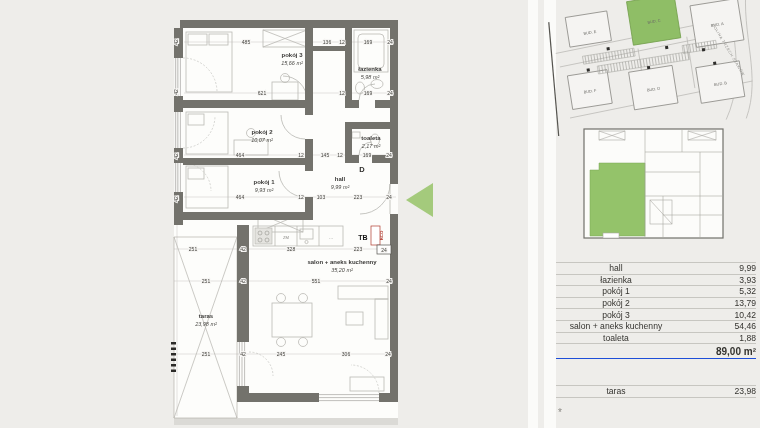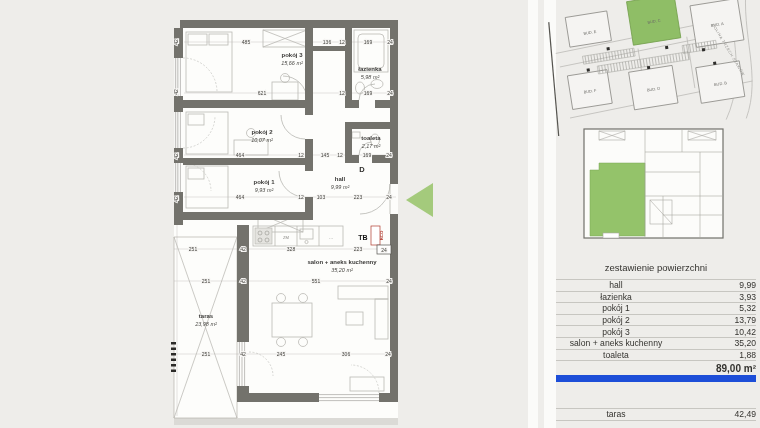--- a/index.html
+++ b/index.html
@@ -30,21 +30,21 @@
   .kp{fill:none;stroke:#a9a8a3;stroke-width:.6;}
   .bld{fill:#f5f4f2;stroke:#8d8c87;stroke-width:.8;}
   .road{fill:none;stroke:#b8b7b2;stroke-width:.7;}
   
   .areas{position:absolute;left:556px;top:262px;width:200px;color:#34332f;}
   .areas-title{text-align:center;font-size:9.5px;margin:0 0 6px 0;}
   .trow{display:flex;align-items:center;height:10.6px;border-top:1px solid #c7c6c1;font-size:8.6px;}
   .rows-wrap{border-bottom:1px solid #c7c6c1;}
   .c1{width:60%;text-align:center;}
   .c2{width:40%;text-align:right;}
-  .trow.total{border-top:none;border-bottom:7px solid #1d4ed8;height:14px;}
+  .trow.total{border-top:none;border-bottom:1px solid #1d4ed8;height:14px;}
   .trow.total .c2{font-weight:bold;font-size:10px;}
   .trow.taras-row{margin-top:26px;border-bottom:1px solid #c7c6c1;}
   .footnote{margin-top:9px;margin-left:2px;font-size:10px;color:#8b8a85;}
 </style>
 </head>
 <body>
 
 <div class="stage">
   <div class="stripe s1"></div>
   <div class="stripe s2"></div>
@@ -344,21 +344,20 @@
           <line x1="625" y1="131" x2="599" y2="140"></line>
         <rect x="688" y="131" width="28" height="9"></rect>
         <line x1="688" y1="131" x2="716" y2="140"></line>
           <line x1="716" y1="131" x2="688" y2="140"></line>
         <rect x="603" y="233" width="16" height="5" fill="#fff"></rect>
       </g>
     </g>
   </svg>
 
   <div class="areas">
-    <div class="areas-title">zestawienie powierzchni</div>
     <div class="rows-wrap">
         <div class="trow">
           <span class="c1">hall</span>
           <span class="c2">9,99</span>
         </div>
         <div class="trow">
           <span class="c1">łazienka</span>
           <span class="c2">3,93</span>
         </div>
         <div class="trow">
@@ -368,30 +367,30 @@
         <div class="trow">
           <span class="c1">pokój 2</span>
           <span class="c2">13,79</span>
         </div>
         <div class="trow">
           <span class="c1">pokój 3</span>
           <span class="c2">10,42</span>
         </div>
         <div class="trow">
           <span class="c1">salon + aneks kuchenny</span>
-          <span class="c2">35,20</span>
+          <span class="c2">54,46</span>
         </div>
         <div class="trow">
           <span class="c1">toaleta</span>
           <span class="c2">1,88</span>
         </div>
       </div>
     <div class="trow total">
       <span class="c1"></span>
       <span class="c2">89,00 m²</span>
     </div>
     <div class="trow taras-row">
       <span class="c1">taras</span>
-      <span class="c2">42,49</span>
+      <span class="c2">23,98</span>
     </div>
     <div class="footnote">*</div>
   </div>
 </div>
 
 </body></html>

